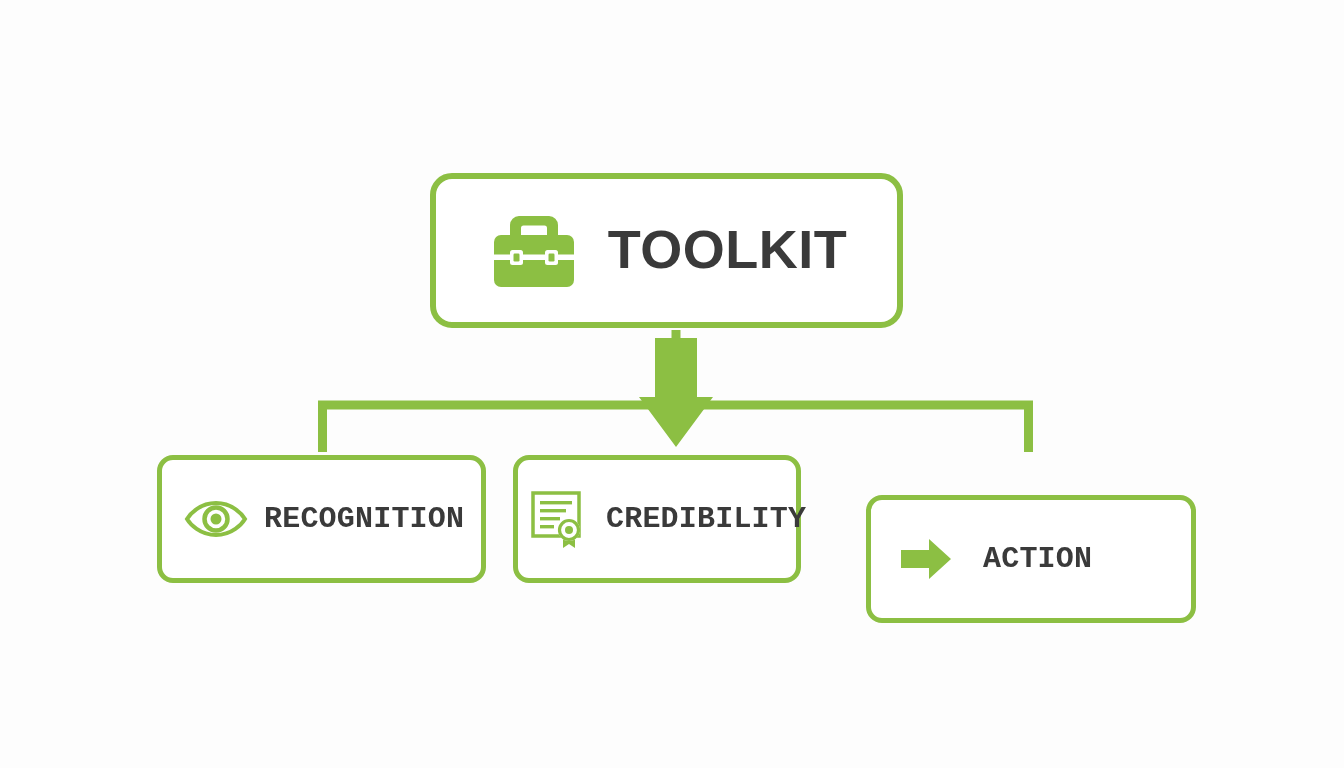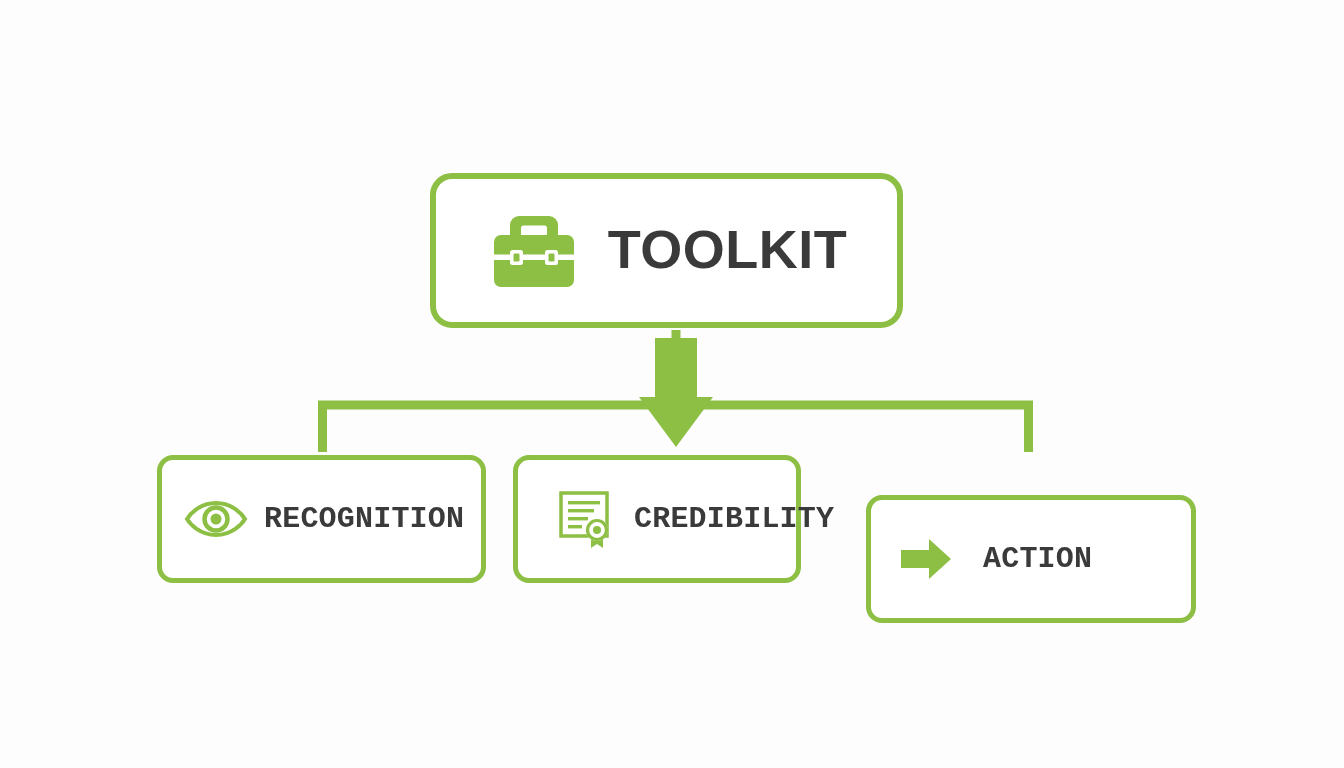--- a/index.html
+++ b/index.html
@@ -91,21 +91,21 @@
     letter-spacing: 0.2px;
     color: #3a3a3a;
     line-height: 1;
     white-space: nowrap;
     font-family: Liberation Mono, monospace;
   }
 
   #card-recognition { left: 157px; width: 329px; padding-left: 22px; }
   #card-recognition .icon-wrap { width: 64px; height: 48px; margin-right: 16px; }
 
-  #card-credibility { left: 513px; width: 288px; padding-left: 40px; }
+  #card-credibility { left: 513px; width: 288px; padding-left: 12px; }
   #card-credibility .icon-wrap { width: 60px; height: 62px; margin-right: 16px; }
 
   #card-action { left: 866px; width: 330px; padding-left: 28px; margin-top: 40px; }
   #card-action .icon-wrap { width: 54px; height: 46px; margin-right: 30px; }
 
   svg { display: block; overflow: visible; }
 </style>
 </head>
 <body>
 

